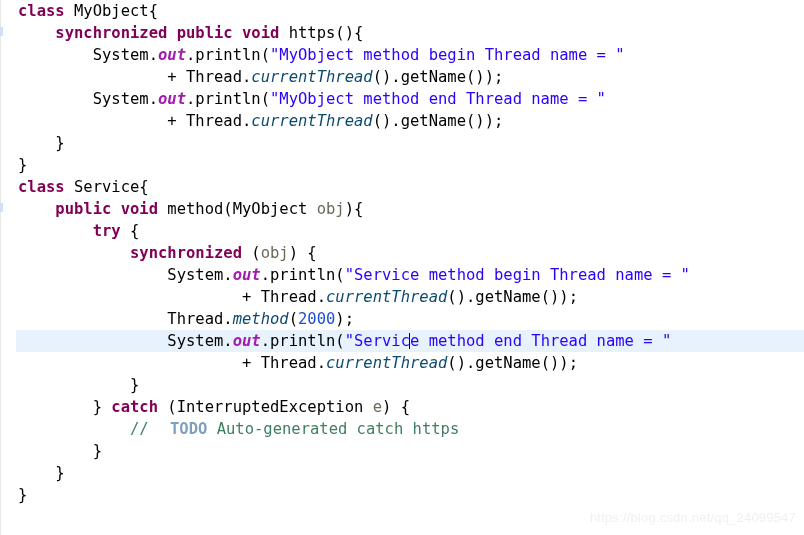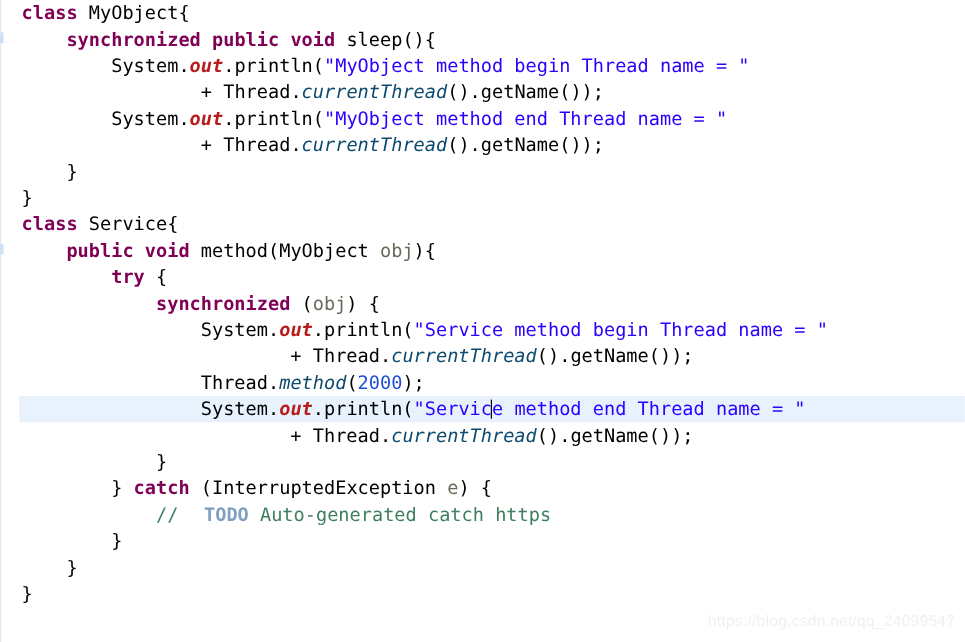--- a/index.html
+++ b/index.html
@@ -59,21 +59,21 @@
     width: 3px;
     height: 9px;
     background: #cfe2f3;
   }
 
   
   .kw        { color: #7f0055; font-weight: bold; }           
   .str       { color: #2a00ff; }                               
   .plain     { color: #000000; }
   .type      { color: #000000; }
-  .sfield    { color: #b91c1c; font-weight: bold; font-style: italic; }  
+  .sfield    { color: #a21caf; font-weight: bold; font-style: italic; }  
   .smethod   { color: #0c4a6e; font-style: italic; }           
   .param     { color: #6a6a5a; }                               
   .comment   { color: #3f7f5f; }
   .todo      { color: #7f9fbf; font-weight: bold; margin-left: 12px; }
   .num       { color: #1d4ed8; }
 
   
   .caret {
     display: inline-block;
     width: 0;
@@ -101,21 +101,21 @@
 
   <div class="edge-ruler"></div>
 
   <div class="gutter-tick" style="top:27px;"></div>
   <div class="gutter-tick" style="top:203px;"></div>
 
   <div class="code-area">
 
     <div class="line"><span class="kw">class</span><span class="plain"> </span><span class="type">MyObject</span><span class="plain">{</span></div>
 
-    <div class="line">    <span class="kw">synchronized</span><span class="plain"> </span><span class="kw">public</span><span class="plain"> </span><span class="kw">void</span><span class="plain"> </span><span class="plain">sleep(){</span></div>
+    <div class="line">    <span class="kw">synchronized</span><span class="plain"> </span><span class="kw">public</span><span class="plain"> </span><span class="kw">void</span><span class="plain"> </span><span class="plain">https(){</span></div>
 
     <div class="line">        <span class="plain">System</span><span class="plain">.</span><span class="sfield">out</span><span class="plain">.println(</span><span class="str">"MyObject method begin Thread name = "</span></div>
 
     <div class="line">                <span class="plain">+ </span><span class="plain">Thread</span><span class="plain">.</span><span class="smethod">currentThread</span><span class="plain">().</span><span class="plain">getName</span><span class="plain">());</span></div>
 
     <div class="line">        <span class="plain">System</span><span class="plain">.</span><span class="sfield">out</span><span class="plain">.println(</span><span class="str">"MyObject method end Thread name = "</span></div>
 
     <div class="line">                <span class="plain">+ </span><span class="plain">Thread</span><span class="plain">.</span><span class="smethod">currentThread</span><span class="plain">().</span><span class="plain">getName</span><span class="plain">());</span></div>
 
     <div class="line">    <span class="plain">}</span></div>

